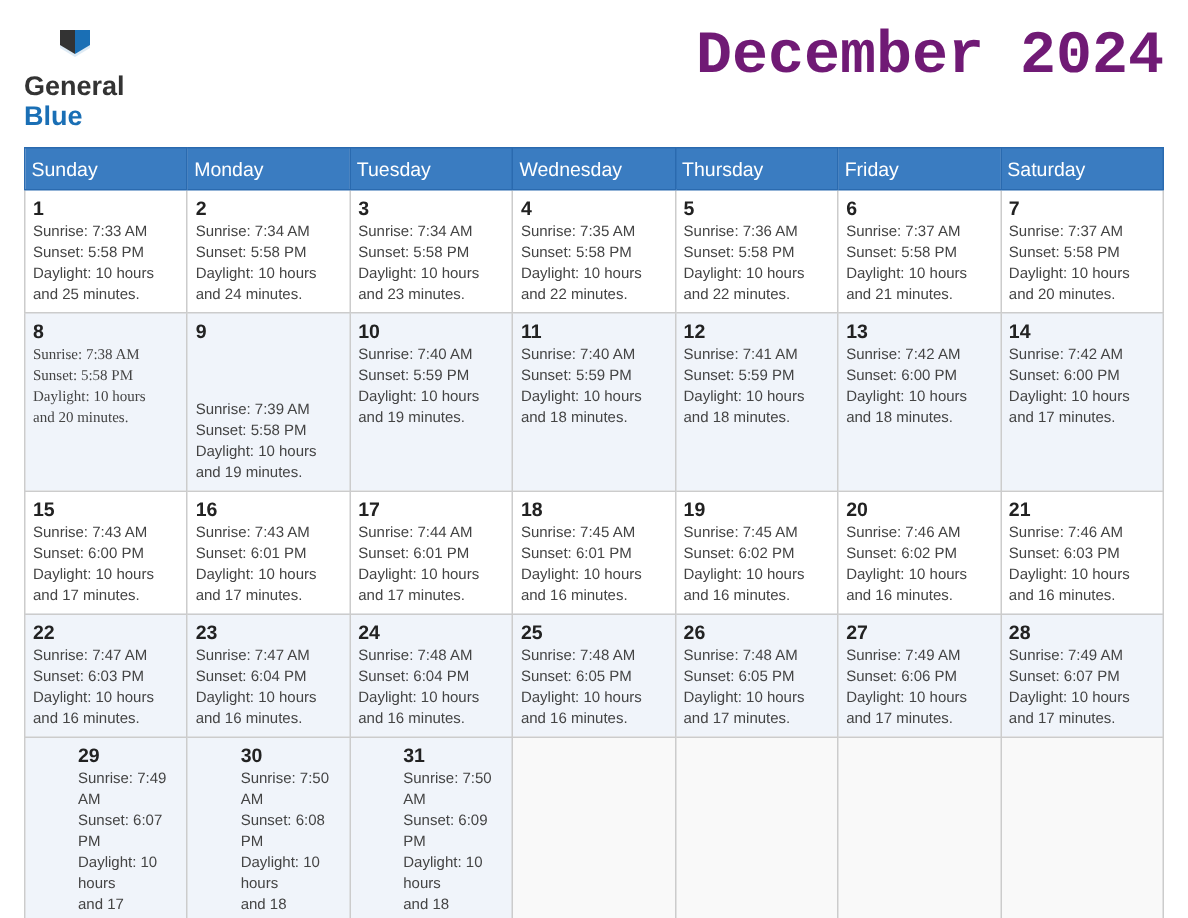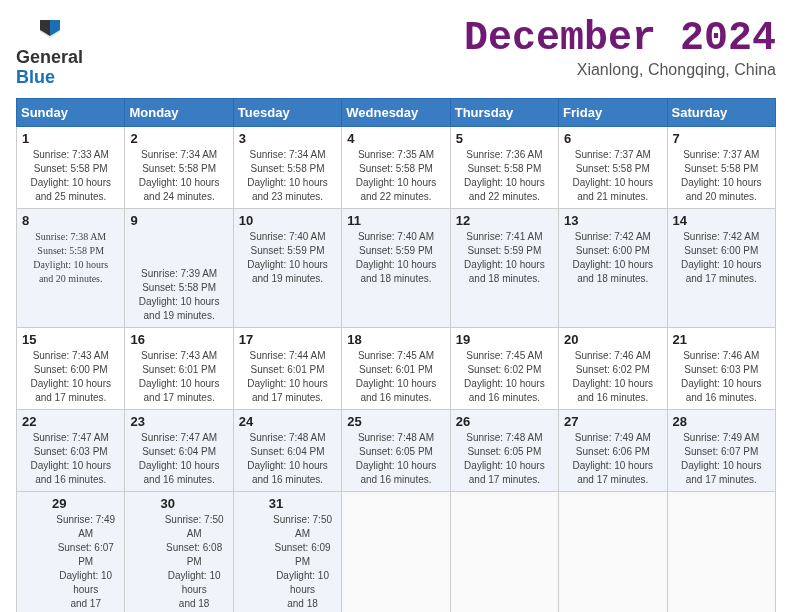--- a/index.html
+++ b/index.html
@@ -50,21 +50,21 @@
       width: 100%;
       border-collapse: collapse;
       font-size: 10.5px;
     }
     .calendar-table th {
       background: #3a7cc1;
       color: #fff;
       padding: 6px 4px;
       text-align: left;
       font-size: 13px;
-      font-weight: bold;
+      font-weight: normal;
       border: 1px solid #2a6aaf;
     }
     .calendar-table td {
       vertical-align: top;
       padding: 4px 5px;
       border: 1px solid #ccc;
       background: #fff;
       width: calc(100% / 7);
       min-height: 80px;
     }
@@ -75,21 +75,20 @@
       font-size: 13px;
       font-weight: bold;
       color: #222;
       display: block;
       margin-bottom: 2px;
     }
     .day-info {
       color: #444;
       line-height: 1.4;
       font-size: 10px;
-      text-align: center;
     }
     .empty-cell {
       background: #f9f9f9 !important;
     }
     .last-row td {
       background: #f0f4fa;
       padding-left: 35px;
     }
   </style>
 </head>
@@ -104,21 +103,20 @@
       <polygon points="14,4 24,4 24,14 14,20" fill="#1a6fb5"></polygon>
       <polygon points="4,4 14,4 14,20 4,14" fill="#333"></polygon>
     </svg>
     <div class="logo-text">
       <span class="logo-general">General</span><br>
       <span class="logo-blue">Blue</span>
     </div>
   </div>
   <div class="title-block">
     <div class="month-title">December 2024</div>
-    <div class="location-title">Xianlong, Chongqing, China</div>
   </div>
 </div>
 
 <table class="calendar-table">
   <thead>
     <tr>
     <th>Sunday</th>
         <th>Monday</th>
         <th>Tuesday</th>
         <th>Wednesday</th>

